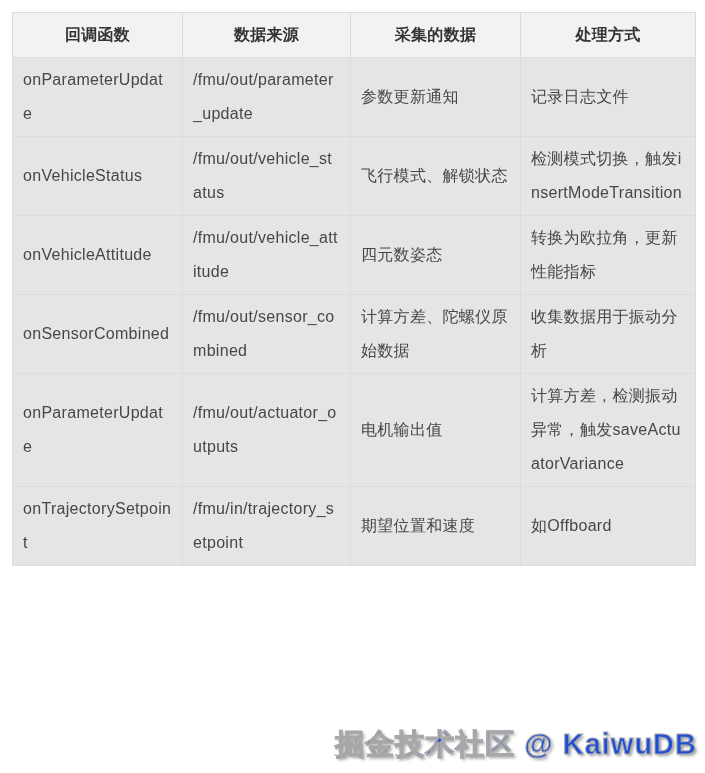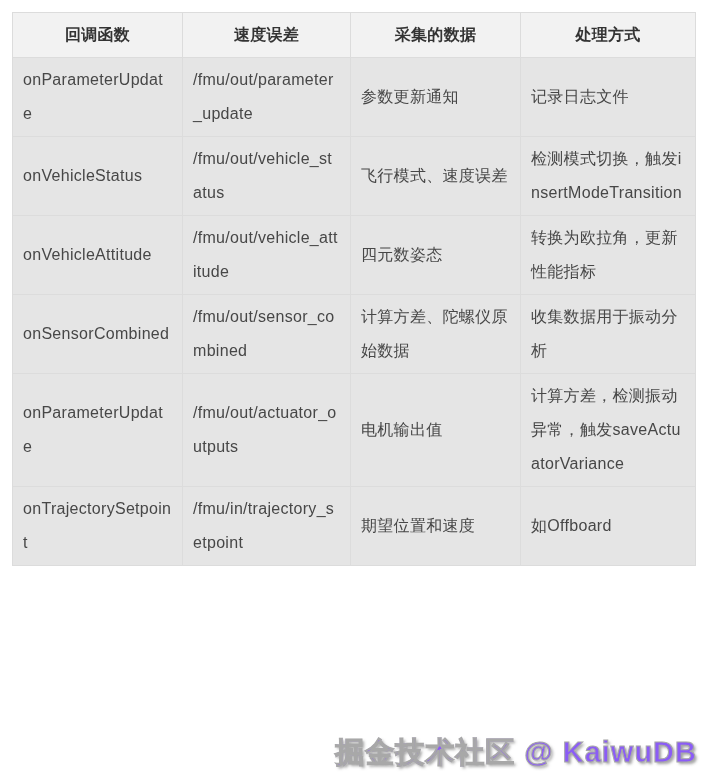--- a/index.html
+++ b/index.html
@@ -50,24 +50,24 @@
     background: #e5e5e5;
   }
   .col-callback { width: 170px; }
   .col-source   { width: 168px; }
   .col-data     { width: 170px; }
   .col-handling { width: 175px; }
 
   .watermark {
     position: absolute;
     right: 8px;
-    bottom: 0;
+    bottom: 8px;
     font-size: 29px;
     font-weight: bold;
-    color: #8b5cf6;
+    color: #1d4ed8;
     -webkit-text-stroke: 1px #a8a8a8;
     text-shadow: 2px 2px 3px rgba(110,110,110,0.65);
     white-space: nowrap;
     letter-spacing: 1px;
     pointer-events: none;
   }
 </style>
 </head>
 <body>
 
@@ -76,36 +76,36 @@
   <table class="data-table">
     <colgroup>
       <col class="col-callback">
       <col class="col-source">
       <col class="col-data">
       <col class="col-handling">
     </colgroup>
     <thead>
       <tr>
         <th>回调函数</th>
-        <th>速度误差</th>
+        <th>数据来源</th>
         <th>采集的数据</th>
         <th>处理方式</th>
       </tr>
     </thead>
     <tbody>
         <tr>
           <td>onParameterUpdate</td>
           <td>/fmu/out/parameter_update</td>
           <td>参数更新通知</td>
           <td>记录日志文件</td>
         </tr>
         <tr>
           <td>onVehicleStatus</td>
           <td>/fmu/out/vehicle_status</td>
-          <td>飞行模式、速度误差</td>
+          <td>飞行模式、解锁状态</td>
           <td>检测模式切换，触发insertModeTransition</td>
         </tr>
         <tr>
           <td>onVehicleAttitude</td>
           <td>/fmu/out/vehicle_attitude</td>
           <td>四元数姿态</td>
           <td>转换为欧拉角，更新性能指标</td>
         </tr>
         <tr>
           <td>onSensorCombined</td>

